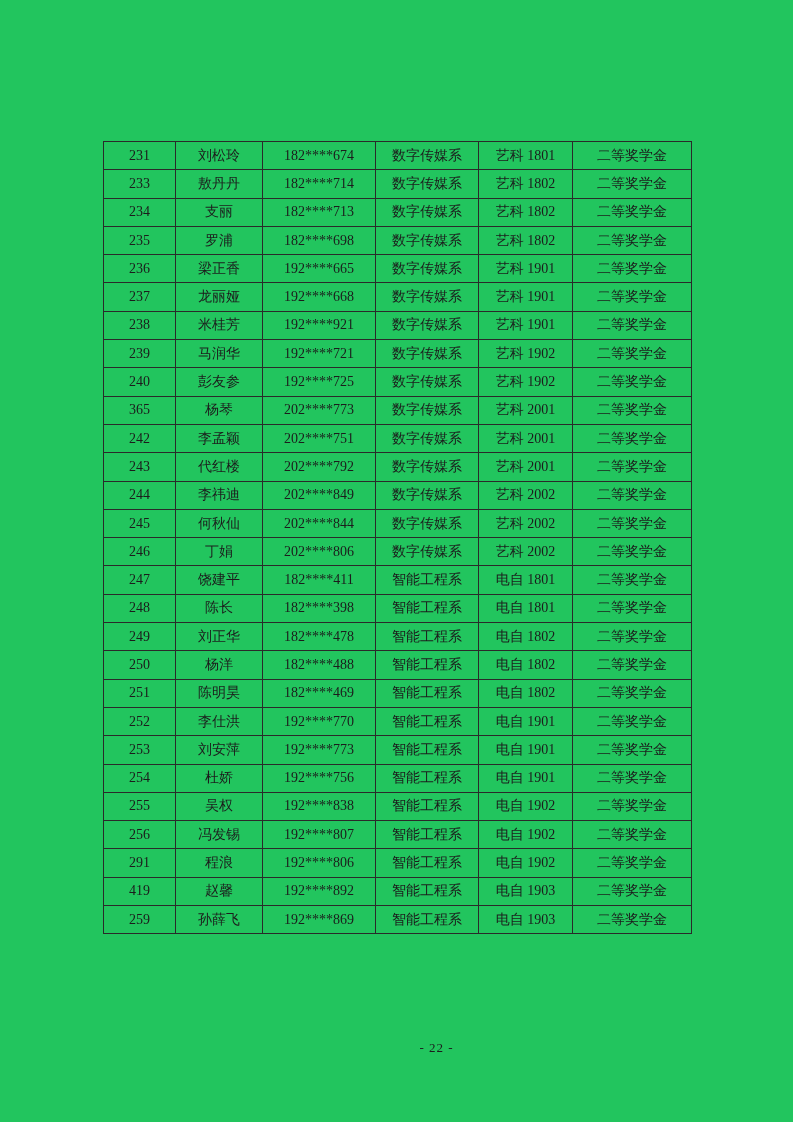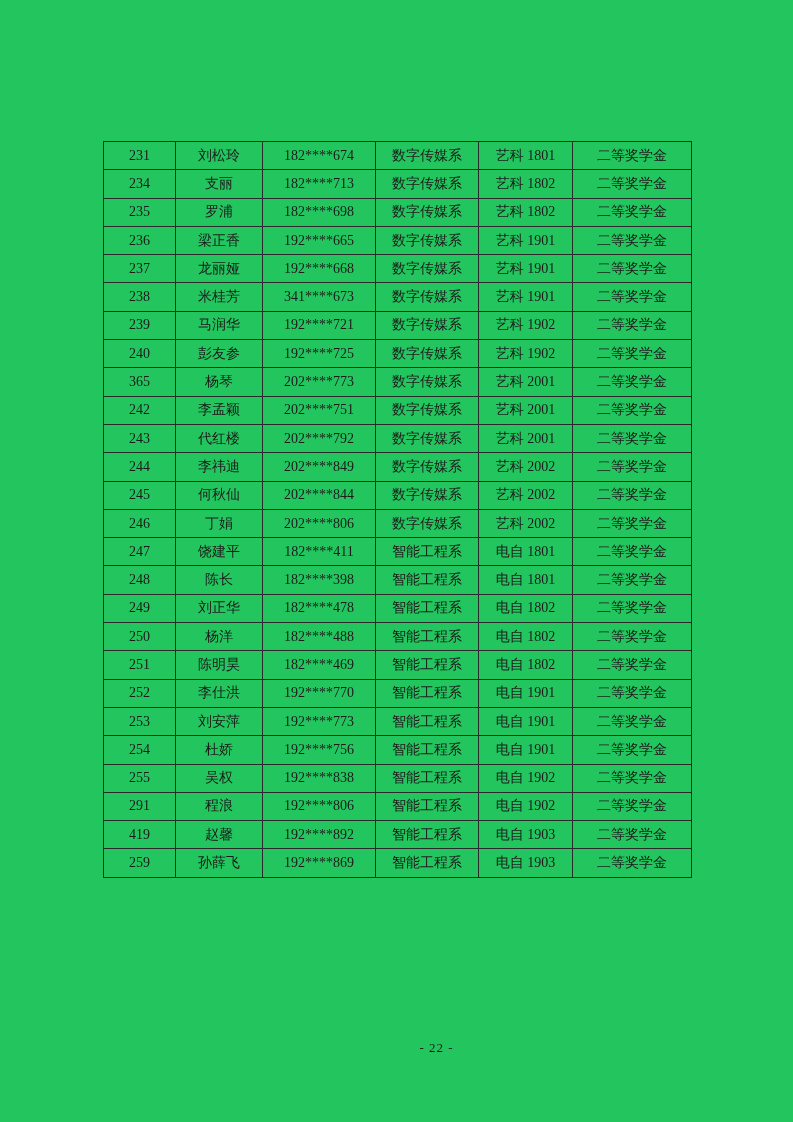--- a/index.html
+++ b/index.html
@@ -66,20 +66,28 @@
     <tbody>
         <tr>
           <td>231</td>
           <td>刘松玲</td>
           <td>182****674</td>
           <td>数字传媒系</td>
           <td>艺科 1801</td>
           <td>二等奖学金</td>
         </tr>
         <tr>
+          <td>233</td>
+          <td>敖丹丹</td>
+          <td>182****714</td>
+          <td>数字传媒系</td>
+          <td>艺科 1802</td>
+          <td>二等奖学金</td>
+        </tr>
+        <tr>
           <td>234</td>
           <td>支丽</td>
           <td>182****713</td>
           <td>数字传媒系</td>
           <td>艺科 1802</td>
           <td>二等奖学金</td>
         </tr>
         <tr>
           <td>235</td>
           <td>罗浦</td>
@@ -100,21 +108,21 @@
           <td>237</td>
           <td>龙丽娅</td>
           <td>192****668</td>
           <td>数字传媒系</td>
           <td>艺科 1901</td>
           <td>二等奖学金</td>
         </tr>
         <tr>
           <td>238</td>
           <td>米桂芳</td>
-          <td>341****673</td>
+          <td>192****921</td>
           <td>数字传媒系</td>
           <td>艺科 1901</td>
           <td>二等奖学金</td>
         </tr>
         <tr>
           <td>239</td>
           <td>马润华</td>
           <td>192****721</td>
           <td>数字传媒系</td>
           <td>艺科 1902</td>
@@ -242,20 +250,28 @@
         </tr>
         <tr>
           <td>255</td>
           <td>吴权</td>
           <td>192****838</td>
           <td>智能工程系</td>
           <td>电自 1902</td>
           <td>二等奖学金</td>
         </tr>
         <tr>
+          <td>256</td>
+          <td>冯发锡</td>
+          <td>192****807</td>
+          <td>智能工程系</td>
+          <td>电自 1902</td>
+          <td>二等奖学金</td>
+        </tr>
+        <tr>
           <td>291</td>
           <td>程浪</td>
           <td>192****806</td>
           <td>智能工程系</td>
           <td>电自 1902</td>
           <td>二等奖学金</td>
         </tr>
         <tr>
           <td>419</td>
           <td>赵馨</td>

